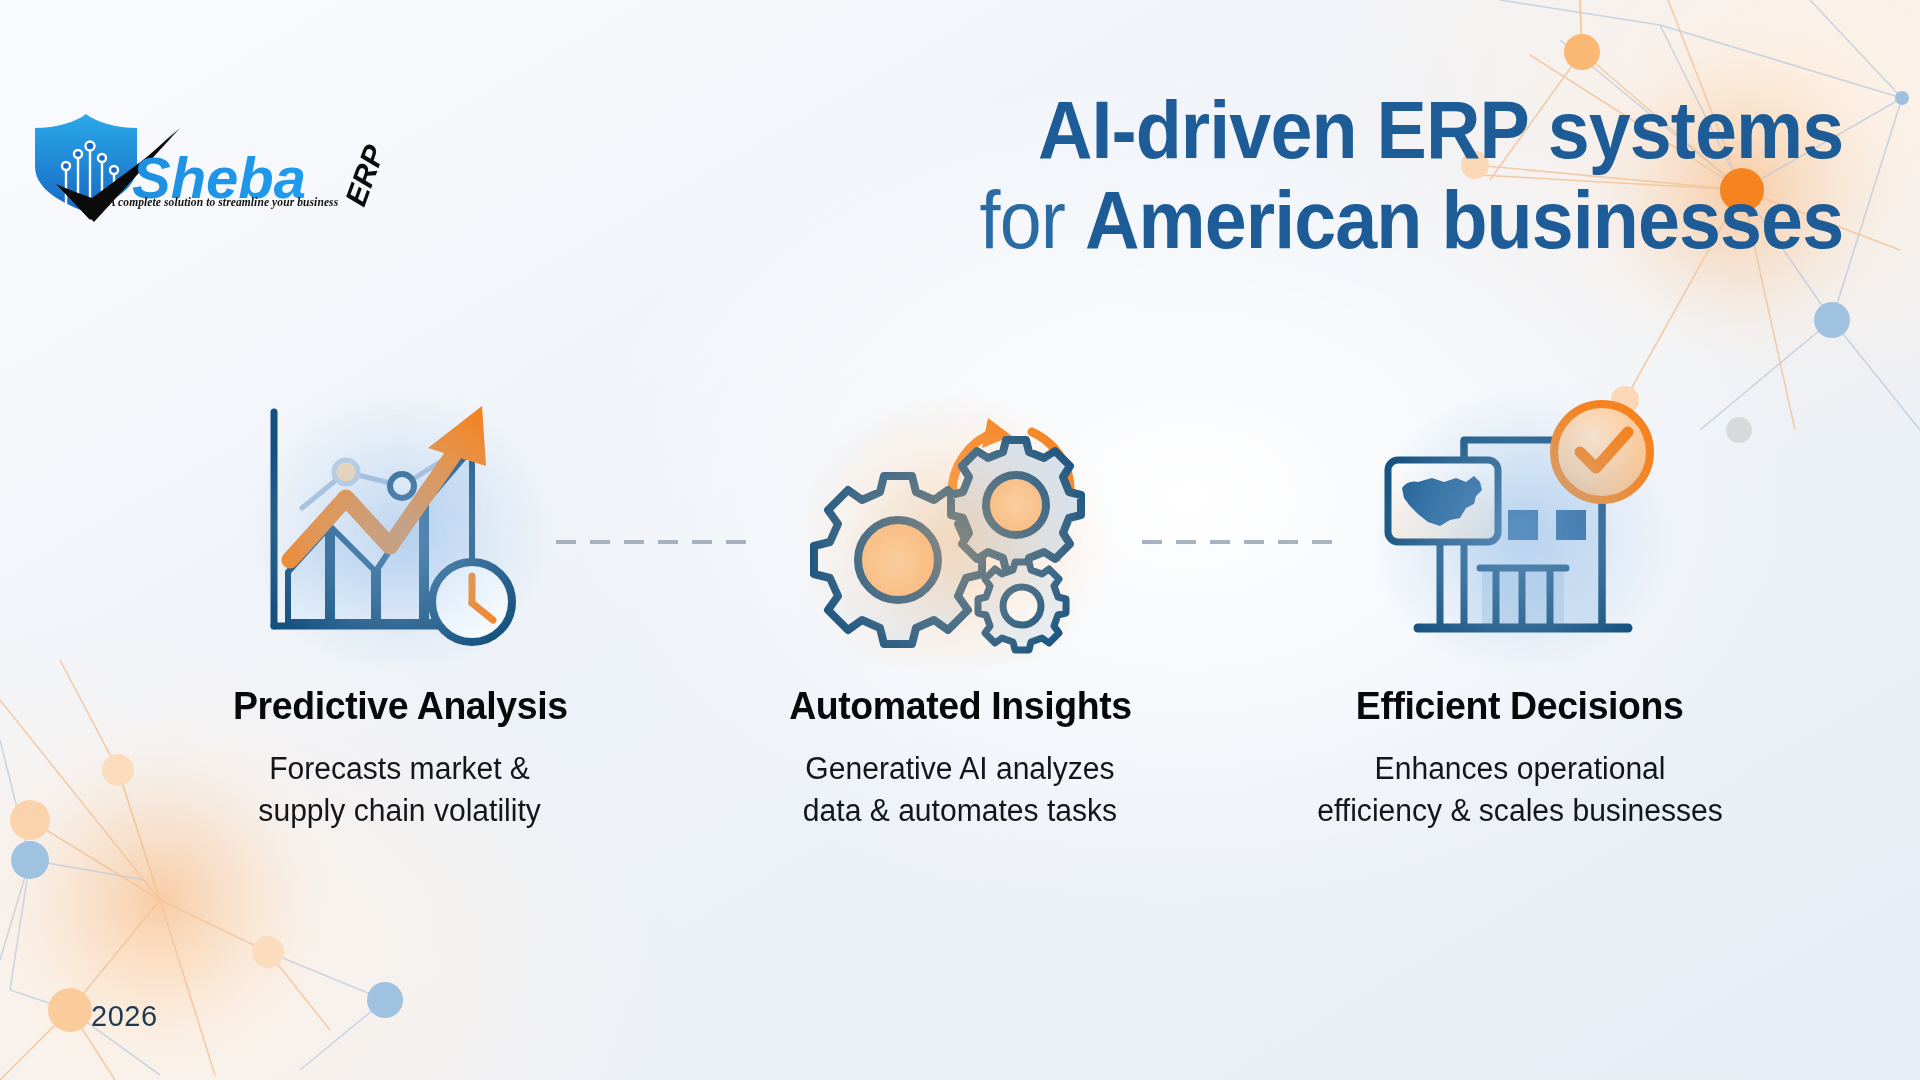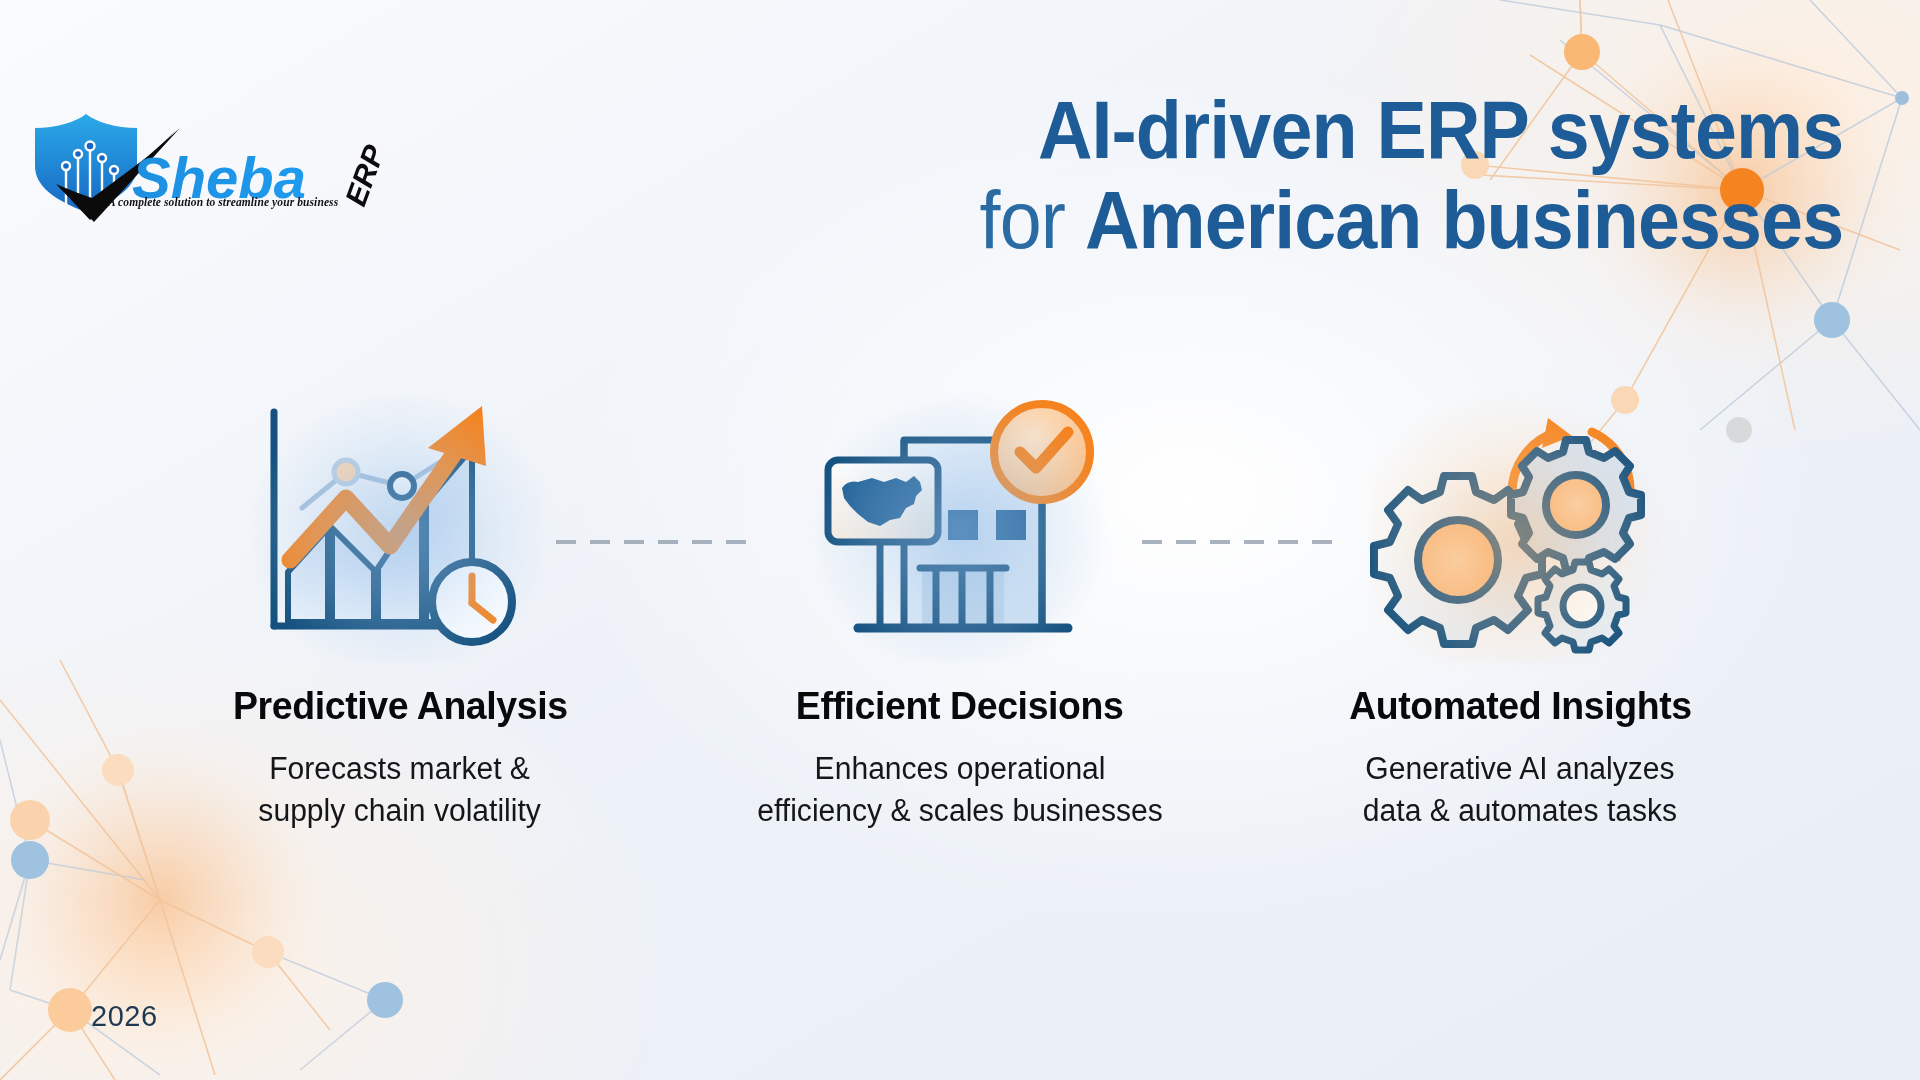--- a/index.html
+++ b/index.html
@@ -280,20 +280,63 @@
             <g stroke="#F5831F" stroke-width="7" stroke-linecap="round" fill="none">
               <path d="M222 186 L222 213"></path>
               <path d="M222 213 L243 230"></path>
             </g>
           </g>
         </svg>
       </div>
       <div class="c-title">Predictive Analysis</div>
       <div class="c-desc">Forecasts market &amp;
 supply chain volatility</div>
+    </div>
+
+    <div class="card">
+      <div class="icon-wrap">
+        <div class="glow-orange"></div>
+        <svg width="300" height="270" viewBox="0 0 300 270">
+          <defs>
+            <linearGradient id="gearfill" x1="0" y1="0" x2="1" y2="1">
+              <stop offset="0%" stop-color="#ffffff"></stop>
+              <stop offset="100%" stop-color="#dbe7f4"></stop>
+            </linearGradient>
+            <radialGradient id="hubfill" cx="50%" cy="50%" r="50%">
+              <stop offset="0%" stop-color="#FBD0A4"></stop>
+              <stop offset="100%" stop-color="#F8B77B"></stop>
+            </radialGradient>
+          </defs>
+
+          <g fill="none" stroke="#F5831F" stroke-width="9" stroke-linecap="round">
+            <path d="M142 104 A64 64 0 0 1 186 42"></path>
+            <path d="M222 42 A64 64 0 0 1 248 138"></path>
+          </g>
+          <path d="M178 28 L202 46 L172 58 Z" fill="#F5831F"></path>
+          <path d="M258 140 L226 154 L250 172 Z" fill="#F5831F"></path>
+
+          <g transform="translate(88,160)">
+            <path d="M-14 -74 L14 -74 L18 -58 L36 -50 L50 -60 L70 -40 L60 -26 L68 -8 L84 -4 L84 24 L68 28 L60 46 L70 60 L50 80 L36 70 L18 78 L14 94 L-14 94 L-18 78 L-36 70 L-50 80 L-70 60 L-60 46 L-68 28 L-84 24 L-84 -4 L-68 -8 L-60 -26 L-70 -40 L-50 -60 L-36 -50 L-18 -58 Z" fill="url(#gearfill)" stroke="#14517F" stroke-width="8" stroke-linejoin="round"></path>
+            <circle cx="0" cy="10" r="40" fill="url(#hubfill)" stroke="#14517F" stroke-width="8"></circle>
+          </g>
+
+          <g transform="translate(206,108)">
+            <path d="M-10 -58 L10 -58 L13 -46 L28 -40 L39 -47 L54 -32 L47 -21 L53 -6 L65 -3 L65 17 L53 20 L47 35 L54 46 L39 61 L28 54 L13 60 L10 72 L-10 72 L-13 60 L-28 54 L-39 61 L-54 46 L-47 35 L-53 20 L-65 17 L-65 -3 L-53 -6 L-47 -21 L-54 -32 L-39 -47 L-28 -40 L-13 -46 Z" fill="#d4e3f3" stroke="#14517F" stroke-width="8" stroke-linejoin="round"></path>
+            <circle cx="0" cy="7" r="30" fill="url(#hubfill)" stroke="#14517F" stroke-width="8"></circle>
+          </g>
+
+          <g transform="translate(212,212)">
+            <path d="M-7 -40 L7 -40 L9 -32 L20 -28 L27 -33 L37 -23 L32 -16 L36 -5 L44 -3 L44 11 L36 13 L32 24 L37 31 L27 41 L20 36 L9 40 L7 48 L-7 48 L-9 40 L-20 36 L-27 41 L-37 31 L-32 24 L-36 13 L-44 11 L-44 -3 L-36 -5 L-32 -16 L-37 -23 L-27 -33 L-20 -28 L-9 -32 Z" fill="#e4eef8" stroke="#14517F" stroke-width="7" stroke-linejoin="round"></path>
+            <circle cx="0" cy="4" r="19" fill="#fbfdff" stroke="#14517F" stroke-width="7"></circle>
+          </g>
+        </svg>
+      </div>
+      <div class="c-title">Automated Insights</div>
+      <div class="c-desc">Generative AI analyzes
+data &amp; automates tasks</div>
     </div>
 
     <div class="card">
       <div class="icon-wrap">
         <div class="glow-blue"></div>
         <svg width="300" height="270" viewBox="0 0 300 270">
           <defs>
             <linearGradient id="bldg" x1="0" y1="0" x2="1" y2="1">
               <stop offset="0%" stop-color="#eef4fb"></stop>
               <stop offset="100%" stop-color="#cfe0f2"></stop>
@@ -340,60 +383,17 @@
           <g>
             <circle cx="232" cy="62" r="48" fill="url(#badgeg)" stroke="#F5831F" stroke-width="8"></circle>
             <path d="M210 62 L226 78 L258 42" fill="none" stroke="#F5831F" stroke-width="11" stroke-linecap="round" stroke-linejoin="round"></path>
           </g>
         </svg>
       </div>
       <div class="c-title">Efficient Decisions</div>
       <div class="c-desc">Enhances operational
 efficiency &amp; scales businesses</div>
     </div>
-
-    <div class="card">
-      <div class="icon-wrap">
-        <div class="glow-orange"></div>
-        <svg width="300" height="270" viewBox="0 0 300 270">
-          <defs>
-            <linearGradient id="gearfill" x1="0" y1="0" x2="1" y2="1">
-              <stop offset="0%" stop-color="#ffffff"></stop>
-              <stop offset="100%" stop-color="#dbe7f4"></stop>
-            </linearGradient>
-            <radialGradient id="hubfill" cx="50%" cy="50%" r="50%">
-              <stop offset="0%" stop-color="#FBD0A4"></stop>
-              <stop offset="100%" stop-color="#F8B77B"></stop>
-            </radialGradient>
-          </defs>
-
-          <g fill="none" stroke="#F5831F" stroke-width="9" stroke-linecap="round">
-            <path d="M142 104 A64 64 0 0 1 186 42"></path>
-            <path d="M222 42 A64 64 0 0 1 248 138"></path>
-          </g>
-          <path d="M178 28 L202 46 L172 58 Z" fill="#F5831F"></path>
-          <path d="M258 140 L226 154 L250 172 Z" fill="#F5831F"></path>
-
-          <g transform="translate(88,160)">
-            <path d="M-14 -74 L14 -74 L18 -58 L36 -50 L50 -60 L70 -40 L60 -26 L68 -8 L84 -4 L84 24 L68 28 L60 46 L70 60 L50 80 L36 70 L18 78 L14 94 L-14 94 L-18 78 L-36 70 L-50 80 L-70 60 L-60 46 L-68 28 L-84 24 L-84 -4 L-68 -8 L-60 -26 L-70 -40 L-50 -60 L-36 -50 L-18 -58 Z" fill="url(#gearfill)" stroke="#14517F" stroke-width="8" stroke-linejoin="round"></path>
-            <circle cx="0" cy="10" r="40" fill="url(#hubfill)" stroke="#14517F" stroke-width="8"></circle>
-          </g>
-
-          <g transform="translate(206,108)">
-            <path d="M-10 -58 L10 -58 L13 -46 L28 -40 L39 -47 L54 -32 L47 -21 L53 -6 L65 -3 L65 17 L53 20 L47 35 L54 46 L39 61 L28 54 L13 60 L10 72 L-10 72 L-13 60 L-28 54 L-39 61 L-54 46 L-47 35 L-53 20 L-65 17 L-65 -3 L-53 -6 L-47 -21 L-54 -32 L-39 -47 L-28 -40 L-13 -46 Z" fill="#d4e3f3" stroke="#14517F" stroke-width="8" stroke-linejoin="round"></path>
-            <circle cx="0" cy="7" r="30" fill="url(#hubfill)" stroke="#14517F" stroke-width="8"></circle>
-          </g>
-
-          <g transform="translate(212,212)">
-            <path d="M-7 -40 L7 -40 L9 -32 L20 -28 L27 -33 L37 -23 L32 -16 L36 -5 L44 -3 L44 11 L36 13 L32 24 L37 31 L27 41 L20 36 L9 40 L7 48 L-7 48 L-9 40 L-20 36 L-27 41 L-37 31 L-32 24 L-36 13 L-44 11 L-44 -3 L-36 -5 L-32 -16 L-37 -23 L-27 -33 L-20 -28 L-9 -32 Z" fill="#e4eef8" stroke="#14517F" stroke-width="7" stroke-linejoin="round"></path>
-            <circle cx="0" cy="4" r="19" fill="#fbfdff" stroke="#14517F" stroke-width="7"></circle>
-          </g>
-        </svg>
-      </div>
-      <div class="c-title">Automated Insights</div>
-      <div class="c-desc">Generative AI analyzes
-data &amp; automates tasks</div>
-    </div>
   </div>
 
   <div class="year">2026</div>
 
 </div>
 
 </body></html>

